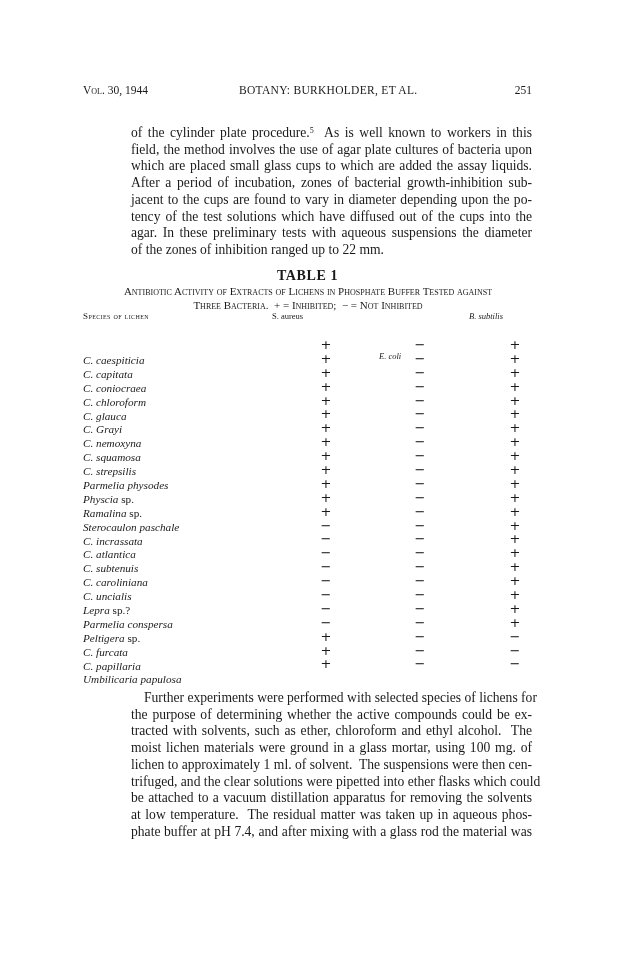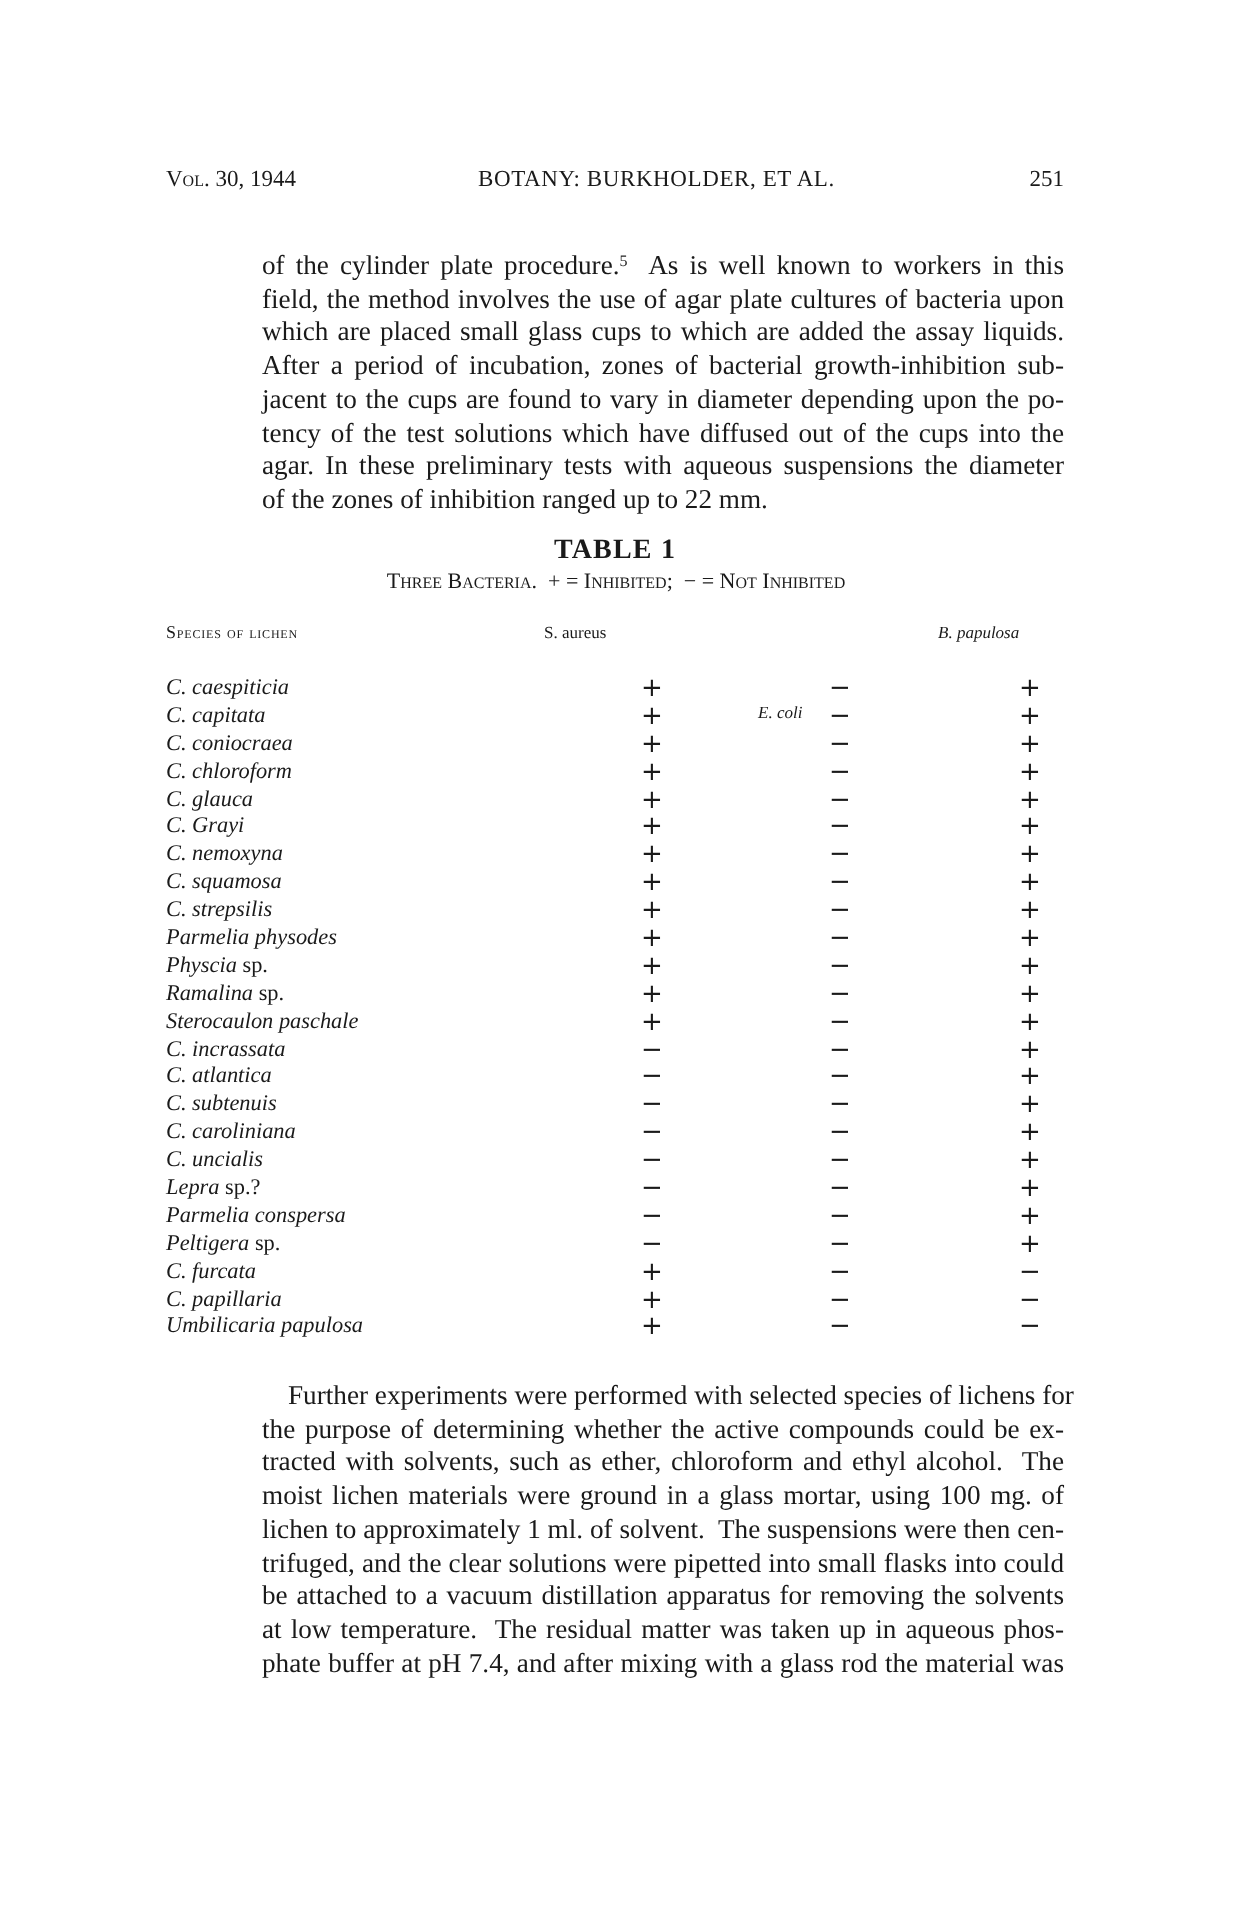--- a/index.html
+++ b/index.html
@@ -17,21 +17,21 @@
     sup { font-size: 8px; vertical-align: 4px; }
     .table-title { position: absolute; top: 268px; left: 83px; width: 449px; text-align: center; font-size: 14px; letter-spacing: 0.6px; font-weight: bold; }
     .table-caption { position: absolute; top: 284px; left: 78px; width: 460px; text-align: center; font-size: 11px; line-height: 14px; font-variant: small-caps; }
     .colhead { position: absolute; top: 311px; font-size: 8.5px; }
     .colhead.species { left: 83px; font-variant: small-caps; letter-spacing: 0.4px; font-size: 9px; text-align: center; }
     .colhead.sa { left: 272px; }
     .colhead.ec { left: 379px; font-style: italic; margin-top: 40px; }
     .colhead.bs { left: 469px; font-style: italic; }
     .rows { position: absolute; top: 338px; left: 83px; width: 460px; }
     .row { position: relative; height: 13.9px; font-size: 11.2px; line-height: 13.9px; }
-    .row .sp { position: absolute; left: 0; top: 0; font-style: italic; text-align: center; }
+    .row .sp { position: absolute; left: 0; top: 16px; font-style: italic; text-align: center; }
     .row .sp .plain { font-style: normal; }
     .row .cell { position: absolute; top: 0; width: 14px; text-align: center; font-family: "DejaVu Sans", sans-serif; font-size: 13px; }
     .row .c-sa { left: 236px; }
     .row .c-ec { left: 330px; }
     .row .c-bs { left: 425px; }
   </style>
 </head>
 <body>
 
 <div class="header">
@@ -46,27 +46,28 @@
   <span class="line">which are placed small glass cups to which are added the assay liquids.</span>
   <span class="line">After a period of incubation, zones of bacterial growth-inhibition sub-</span>
   <span class="line">jacent to the cups are found to vary in diameter depending upon the po-</span>
   <span class="line">tency of the test solutions which have diffused out of the cups into the</span>
   <span class="line">agar.  In these preliminary tests with aqueous suspensions the diameter</span>
   <span class="line last">of the zones of inhibition ranged up to 22 mm.</span>
 </div>
 
 <div class="table-title">TABLE 1</div>
 <div class="table-caption">
+  <div>Antibiotic Activity of Extracts of Lichens in Phosphate Buffer Tested against</div>
   <div style="white-space:pre">Three Bacteria.  + = Inhibited;  − = Not Inhibited</div>
 </div>
 
 <div class="colhead species">Species of lichen</div>
 <div class="colhead sa">S. aureus</div>
 <div class="colhead ec">E. coli</div>
-<div class="colhead bs">B. papulosa</div>
+<div class="colhead bs">B. subtilis</div>
 
 <div class="rows" id="rows">
     <div class="row">
       <span class="sp"><span>C. caespiticia</span><span class="plain"></span></span>
       <span class="cell c-sa">+</span>
       <span class="cell c-ec">−</span>
       <span class="cell c-bs">+</span>
     </div>
     <div class="row">
       <span class="sp"><span>C. capitata</span><span class="plain"></span></span>
@@ -207,17 +208,17 @@
       <span class="cell c-bs">−</span>
     </div>
   </div>
 
 <div class="para p2">
   <span class="line indent">Further experiments were performed with selected species of lichens for</span>
   <span class="line">the purpose of determining whether the active compounds could be ex-</span>
   <span class="line" style="white-space:pre">tracted with solvents, such as ether, chloroform and ethyl alcohol.  The</span>
   <span class="line">moist lichen materials were ground in a glass mortar, using 100 mg. of</span>
   <span class="line" style="white-space:pre">lichen to approximately 1 ml. of solvent.  The suspensions were then cen-</span>
-  <span class="line">trifuged, and the clear solutions were pipetted into small flasks into could</span>
+  <span class="line">trifuged, and the clear solutions were pipetted into ether flasks which could</span>
   <span class="line">be attached to a vacuum distillation apparatus for removing the solvents</span>
   <span class="line" style="white-space:pre">at low temperature.  The residual matter was taken up in aqueous phos-</span>
   <span class="line">phate buffer at pH 7.4, and after mixing with a glass rod the material was</span>
 </div>
 
 </body></html>

